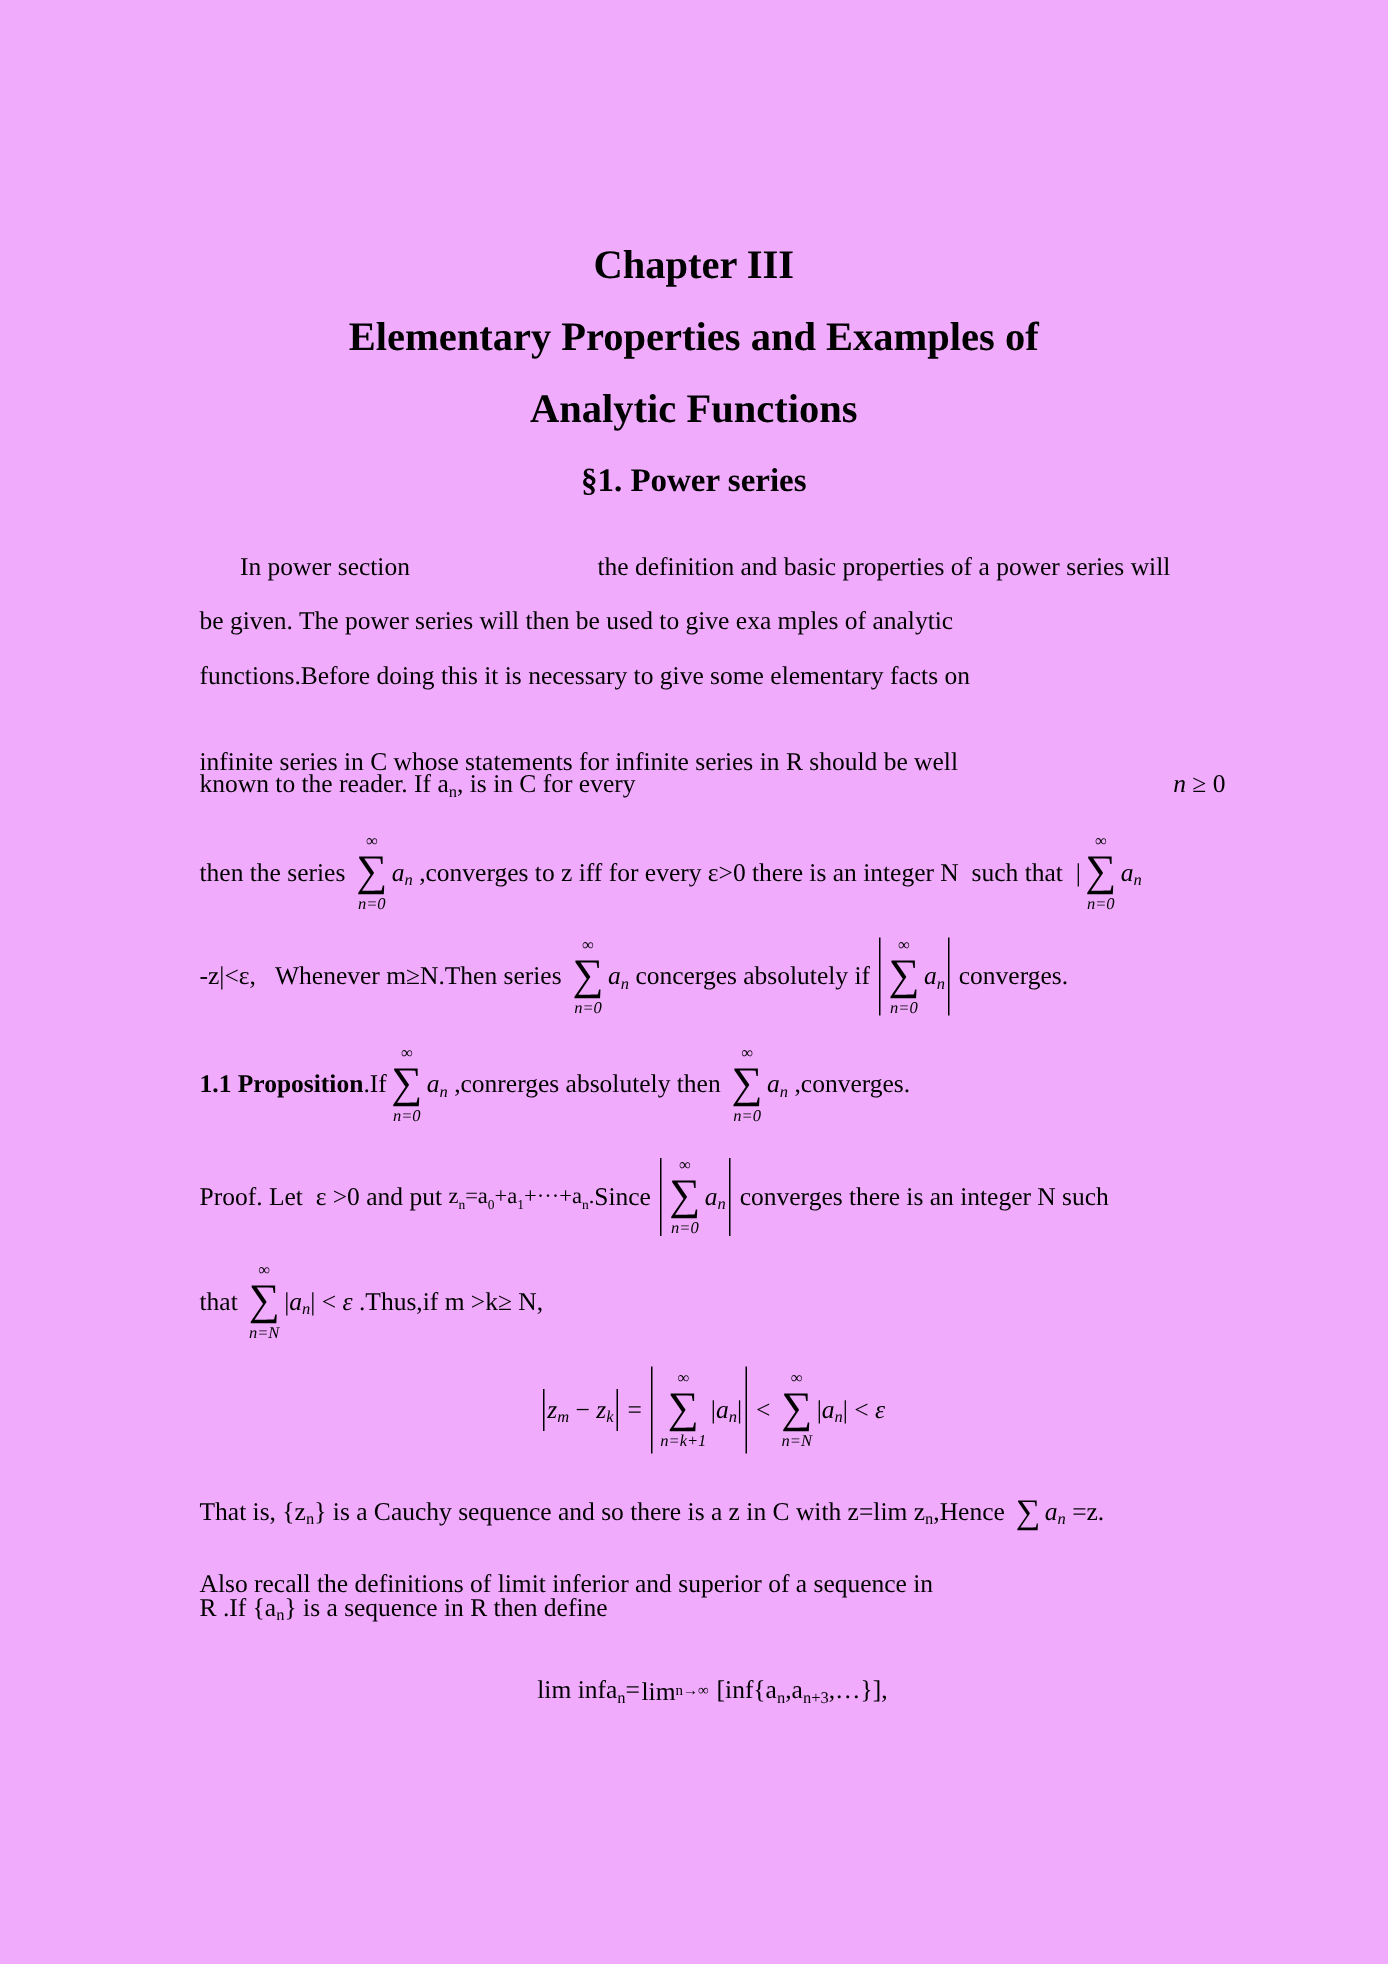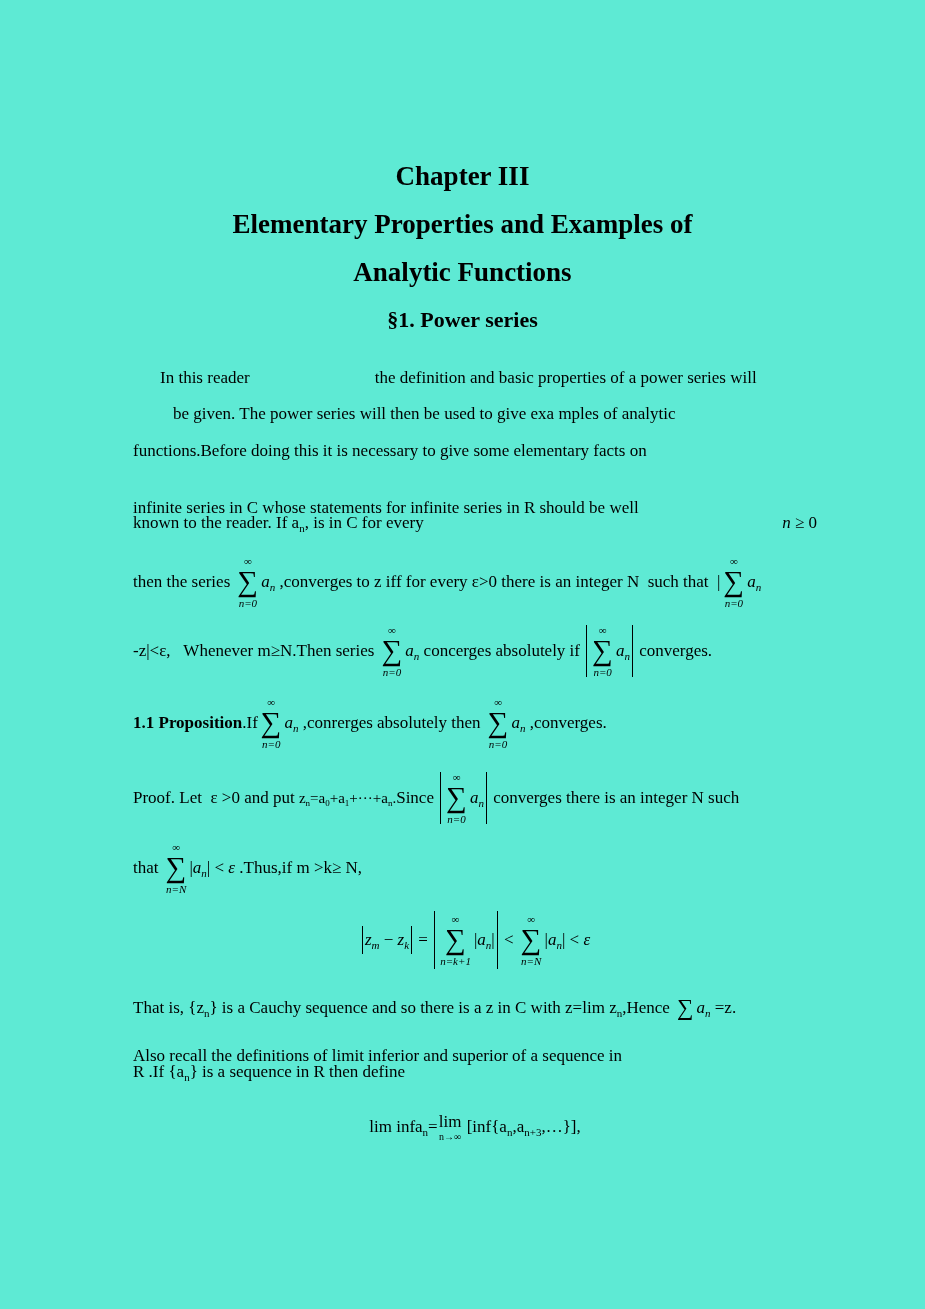--- a/index.html
+++ b/index.html
@@ -1,19 +1,19 @@
 <!DOCTYPE html>
 <html><head>
 <meta charset="utf-8">
 <style>
   html,body{margin:0;padding:0;background:#ffffff;}
   .page{
     position:relative;
     width:925px;height:1309px;
-    background:#5eead4;
+    background:#f0abfc;
     color:#000;
     font-family:"Liberation Serif","DejaVu Serif",serif;
     overflow:hidden;
   }
   .heading{
     position:absolute;left:0;width:925px;
     text-align:center;font-weight:bold;
     font-size:27px;line-height:32px;
     white-space:pre;
   }
@@ -21,21 +21,21 @@
   #h-title1{top:208px;}
   #h-title2{top:256px;}
   #h-section{top:305px;font-size:22px;line-height:30px;}
   .line{
     position:absolute;left:133px;width:684px;
     display:flex;align-items:center;
     font-size:17px;white-space:pre;
   }
   .line.center{justify-content:center;}
   #l-p1l1{top:366px;height:24px;}
-  #l-p1l2{top:402px;height:24px;margin-left:40px;}
+  #l-p1l2{top:402px;height:24px;}
   #l-p1l3{top:439px;height:24px;}
   #l-p1l4{top:475px;height:24px;margin-top:21px;}
   #l-p1l5{top:511px;height:24px;}
   #l-sum1{top:550px;height:64px;}
   #l-sum2{top:619px;height:64px;}
   #l-prop{top:691px;height:64px;}
   #l-proof{top:765px;height:66px;}
   #l-sumN{top:838px;height:60px;}
   #l-displayEq{top:900px;height:80px;}
   #l-thatis{top:990px;height:36px;}
@@ -50,34 +50,34 @@
   .small{font-size:15px;}
   .small-sub{font-size:9px;position:relative;top:5px;}
   .msum{display:inline-flex;flex-direction:column;align-items:center;line-height:1;margin:0 3px;}
   .msum-top{font-size:11px;line-height:11px;margin-bottom:1px;}
   .msum-sigma{font-size:29px;line-height:27px;}
   .msum-bot{font-size:11px;line-height:12px;font-style:italic;margin-top:2px;}
   .msum.plain .msum-sigma{font-size:23px;line-height:22px;}
   .vbar{display:inline-block;width:1px;background:#000;margin:0 2px;align-self:center;}
   .gapsp{display:inline-block;height:1px;}
   .flexsp{flex:1;}
-  .under{display:inline-flex;flex-direction:column;align-items:center;line-height:1;margin:0 1px;}
+  .under{display:inline-flex;flex-direction:row;align-items:center;line-height:1;margin:0 1px;}
   .under-main{font-size:17px;line-height:17px;}
   .under-sub{font-size:10px;line-height:10px;margin-top:2px;}
 </style>
 </head>
 <body>
 
 <div class="page">
   <div class="heading" id="h-chapter">Chapter III</div>
   <div class="heading" id="h-title2">Analytic Functions</div>
   <div class="heading" id="h-title1">Elementary Properties and Examples of</div>
   <div class="heading" id="h-section">§1. Power series</div>
 
-  <div class="line" id="l-p1l1"><span class="gapsp" style="width: 27px;"></span><span class="seg">In this reader</span><span class="gapsp" style="width: 125px;"></span><span class="seg">the definition and basic properties of a power series will</span></div>
+  <div class="line" id="l-p1l1"><span class="gapsp" style="width: 27px;"></span><span class="seg">In power section</span><span class="gapsp" style="width: 125px;"></span><span class="seg">the definition and basic properties of a power series will</span></div>
   <div class="line" id="l-p1l2"><span class="seg">be given. The power series will then be used to give exa mples of analytic</span></div>
   <div class="line" id="l-p1l3"><span class="seg">functions.Before doing this it is necessary to give some elementary facts on</span></div>
   <div class="line" id="l-p1l4"><span class="seg">infinite series in C whose statements for infinite series in R should be well</span></div>
   <div class="line" id="l-p1l5"><span class="seg">known to the reader. If a</span><span class="seg subsc">n</span><span class="seg">, is in C for every</span><span class="flexsp"></span><span class="seg ital">n</span><span class="seg"> ≥ 0</span></div>
   <div class="line" id="l-sum1"><span class="seg">then the series </span><span class="msum"><span class="msum-top">∞</span><span class="msum-sigma">∑</span><span class="msum-bot">n=0</span></span><span class="seg ital">a</span><span class="seg subsc ital">n</span><span class="seg"> ,converges to z iff for every ε&gt;0 there is an integer N  such that  |</span><span class="msum"><span class="msum-top">∞</span><span class="msum-sigma">∑</span><span class="msum-bot">n=0</span></span><span class="seg ital">a</span><span class="seg subsc ital">n</span></div>
   <div class="line" id="l-sum2"><span class="seg">-z|&lt;ε,   Whenever m≥N.Then series </span><span class="msum"><span class="msum-top">∞</span><span class="msum-sigma">∑</span><span class="msum-bot">n=0</span></span><span class="seg ital">a</span><span class="seg subsc ital">n</span><span class="seg"> concerges absolutely if </span><span class="vbar" style="height: 52px;"></span><span class="msum"><span class="msum-top">∞</span><span class="msum-sigma">∑</span><span class="msum-bot">n=0</span></span><span class="seg ital">a</span><span class="seg subsc ital">n</span><span class="vbar" style="height: 52px;"></span><span class="seg"> converges.</span></div>
   <div class="line" id="l-prop"><span class="seg bold">1.1 Proposition</span><span class="seg">.If</span><span class="msum"><span class="msum-top">∞</span><span class="msum-sigma">∑</span><span class="msum-bot">n=0</span></span><span class="seg ital">a</span><span class="seg subsc ital">n</span><span class="seg"> ,conrerges absolutely then </span><span class="msum"><span class="msum-top">∞</span><span class="msum-sigma">∑</span><span class="msum-bot">n=0</span></span><span class="seg ital">a</span><span class="seg subsc ital">n</span><span class="seg"> ,converges.</span></div>
   <div class="line" id="l-proof"><span class="seg">Proof. Let  ε &gt;0 and put </span><span class="seg small">z</span><span class="seg small-sub">n</span><span class="seg small">=a</span><span class="seg small-sub">0</span><span class="seg small">+a</span><span class="seg small-sub">1</span><span class="seg small">+···+a</span><span class="seg small-sub">n</span><span class="seg small">.</span><span class="seg">Since </span><span class="vbar" style="height: 52px;"></span><span class="msum"><span class="msum-top">∞</span><span class="msum-sigma">∑</span><span class="msum-bot">n=0</span></span><span class="seg ital">a</span><span class="seg subsc ital">n</span><span class="vbar" style="height: 52px;"></span><span class="seg"> converges there is an integer N such</span></div>
   <div class="line" id="l-sumN"><span class="seg">that </span><span class="msum"><span class="msum-top">∞</span><span class="msum-sigma">∑</span><span class="msum-bot">n=N</span></span><span class="seg">|</span><span class="seg ital">a</span><span class="seg subsc ital">n</span><span class="seg">| &lt; </span><span class="seg ital">ε</span><span class="seg"> .Thus,if m &gt;k≥ N,</span></div>
   <div class="line center" id="l-displayEq"><span class="vbar" style="height: 28px;"></span><span class="seg ital">z</span><span class="seg subsc ital">m</span><span class="seg"> − </span><span class="seg ital">z</span><span class="seg subsc ital">k</span><span class="vbar" style="height: 28px;"></span><span class="seg"> = </span><span class="vbar" style="height: 58px;"></span><span class="msum"><span class="msum-top">∞</span><span class="msum-sigma">∑</span><span class="msum-bot">n=k+1</span></span><span class="seg">|</span><span class="seg ital">a</span><span class="seg subsc ital">n</span><span class="seg">|</span><span class="vbar" style="height: 58px;"></span><span class="seg"> &lt; </span><span class="msum"><span class="msum-top">∞</span><span class="msum-sigma">∑</span><span class="msum-bot">n=N</span></span><span class="seg">|</span><span class="seg ital">a</span><span class="seg subsc ital">n</span><span class="seg">| &lt; </span><span class="seg ital">ε</span></div>

